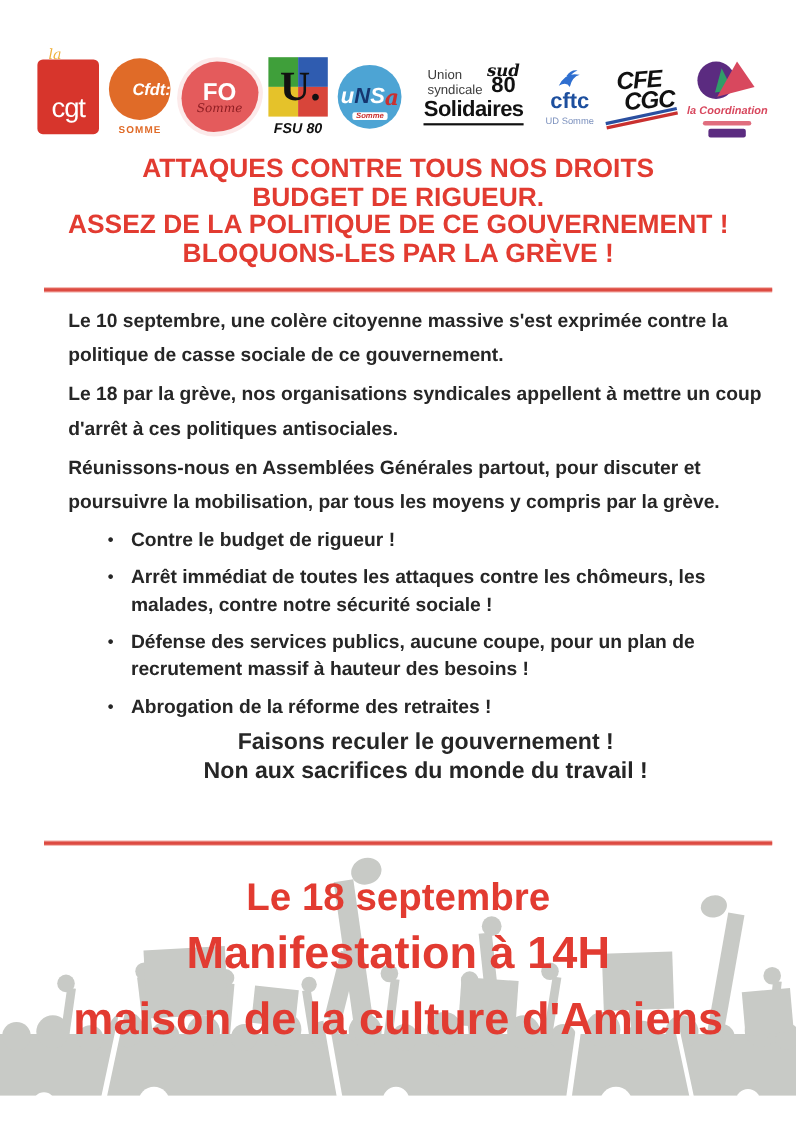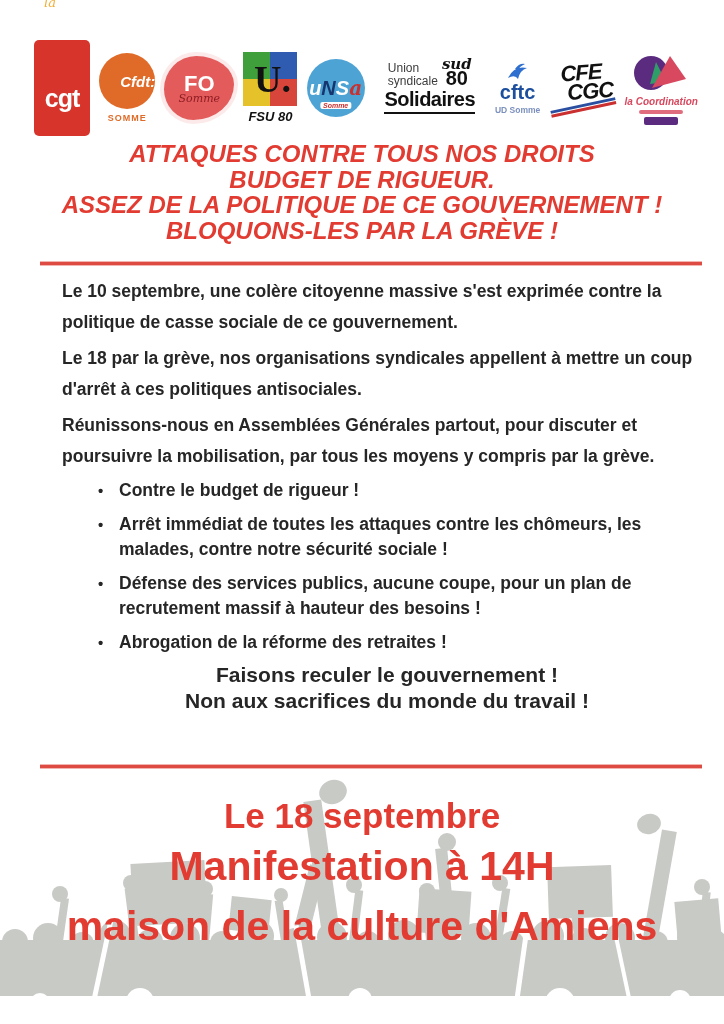--- a/index.html
+++ b/index.html
@@ -8,24 +8,24 @@
     background:#ffffff;overflow:hidden;
     font-family:"Liberation Sans",sans-serif;
   }
   
   .logos{
     position:absolute;top:38px;left:34px;right:26px;height:100px;
     display:flex;align-items:center;justify-content:space-between;gap:2px;
   }
   .logo{display:flex;flex-direction:column;align-items:center;justify-content:center;flex:0 0 auto;}
   
-  .cgt-box{width:56px;height:96px;background:#d7352c;border-radius:5px;color:#fff;
-    display:flex;flex-direction:column;align-items:center;justify-content:center;line-height:1;gap:48px;}
+  .cgt-box{width:56px;height:68px;background:#d7352c;border-radius:5px;color:#fff;
+    display:flex;flex-direction:column;align-items:center;justify-content:center;line-height:1;}
   .cgt-script{font-family:"DejaVu Serif",serif;font-style:italic;color:#f0b13c;font-size:13px;margin-bottom:-3px;align-self:flex-start;margin-left:10px;}
-  .cgt-name{font-weight:bold;font-size:25px;letter-spacing:-1px;margin-top:32px;}
+  .cgt-name{font-weight:normal;font-size:25px;letter-spacing:-1px;margin-top:32px;}
   .cgt-sub{font-style:italic;font-weight:bold;font-size:9px;margin-top:12px;}
   
   .cfdt-circle{width:56px;height:56px;border-radius:50%;background:#e06b28;color:#fff;
     display:flex;align-items:center;justify-content:flex-end;font-weight:bold;font-style:italic;font-size:15px;}
   .cfdt-sub{color:#e06b28;font-weight:bold;font-size:9px;margin-top:4px;letter-spacing:1px;}
   
   .fo-blob{width:70px;height:64px;background:#e45b5c;border-radius:46% 54% 58% 42% / 52% 44% 56% 48%;
     display:flex;flex-direction:column;align-items:center;justify-content:center;line-height:1;box-shadow:0 0 0 4px #fceaea;}
   .fo-name{color:#fff;font-weight:bold;font-size:22px;}
   .fo-script{font-family:"DejaVu Serif",serif;font-style:italic;color:#8e1d22;font-size:11px;margin-top:-2px;}
@@ -47,36 +47,36 @@
   .sol-top{display:flex;align-items:flex-end;justify-content:center;gap:4px;line-height:1;}
   .sol-union{font-size:12px;color:#3c3c3c;text-align:left;line-height:1.05;}
   .sol-sud{display:flex;flex-direction:column;align-items:center;line-height:.85;}
   .sol-hand{font-family:"DejaVu Serif",serif;font-style:italic;font-weight:bold;font-size:15px;color:#111;}
   .sol-80{font-weight:bold;font-size:20px;color:#111;}
   .sol-name{font-weight:bold;font-size:20px;color:#111;letter-spacing:-.5px;text-align:center;
     border-bottom:2px solid #111;padding-bottom:1px;margin-top:1px;}
   .sol-redline{height:2px;background:#c9302f;margin-top:2px;}
   
   .cftc-name{color:#1d4f9e;font-weight:bold;font-size:20px;line-height:1;}
-  .cftc-sub{color:#7b90bd;font-size:8.5px;font-weight:bold;margin-top:3px;}
+  .cftc-sub{color:#7b90bd;font-size:8.5px;font-weight:normal;margin-top:3px;}
   
   .cfe{transform:rotate(-4deg);display:flex;flex-direction:column;align-items:center;line-height:.85;}
   .cfe-l1,.cfe-l2{font-weight:bold;font-style:italic;font-size:22px;color:#111;letter-spacing:-1px;}
   .cfe-l2{margin-left:16px;}
   .cfe-stripes{width:66px;height:7px;margin-top:3px;transform:rotate(-8deg);}
   .cfe-stripe-blue{height:3px;background:#2a4fa0;}
   .cfe-stripe-red{height:3px;background:#c9302f;margin-top:1px;}
   
   .coord-name{color:#d8485e;font-weight:bold;font-style:italic;font-size:10px;margin-top:2px;}
   .coord-bar1{width:44px;height:4px;background:#d8485e;border-radius:2px;margin-top:3px;opacity:.8;}
   .coord-bar2{width:34px;height:8px;background:#5b2b80;border-radius:2px;margin-top:3px;}
   
   .headline{
     position:absolute;top:141px;left:0;right:0;text-align:center;
-    color:#e23b31;font-weight:bold;font-style:italic;font-size:24px;line-height:25.5px;
+    color:#e23b31;font-weight:bold;font-size:24px;line-height:25.5px;
   }
   
   .rule{position:absolute;left:40px;right:22px;height:3px;background:#dd4b42;
     box-shadow:0 -1px 0 #f3b5af,0 1px 0 #f3b5af;}
   .rule-top{top:262px;}
   .rule-bottom{top:765px;}
   
   .body-text{
     position:absolute;top:276px;left:62px;width:650px;
     color:#262626;font-weight:bold;font-size:17.5px;line-height:31px;

